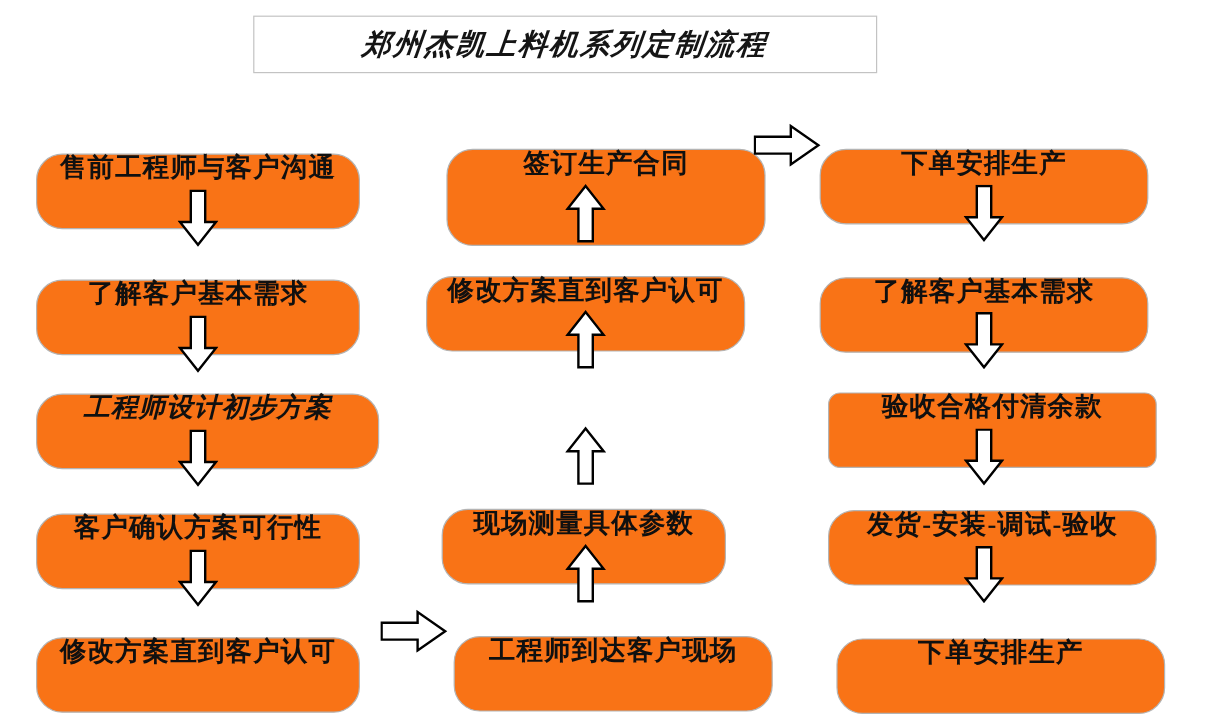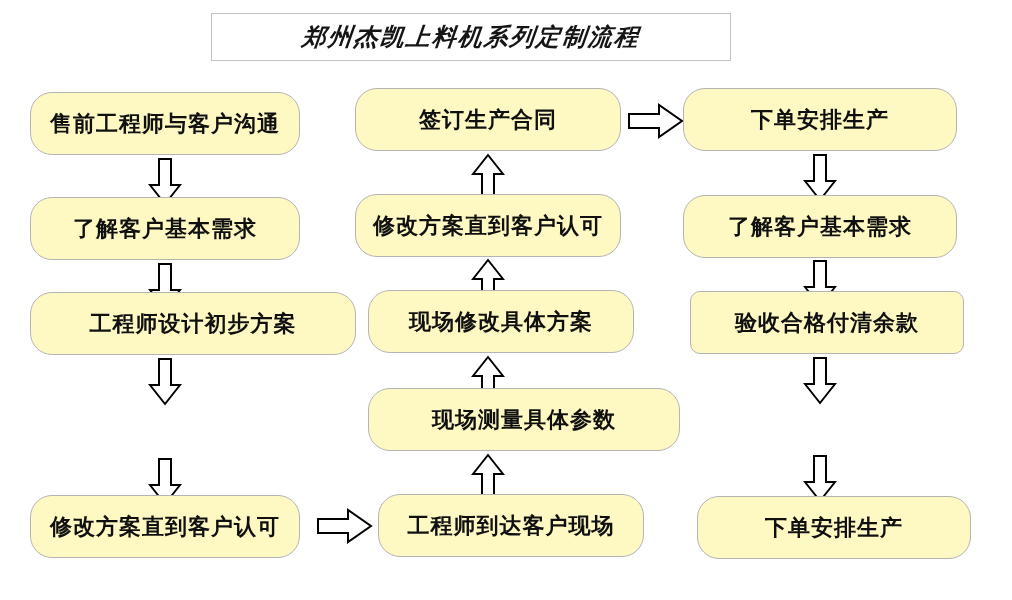--- a/index.html
+++ b/index.html
@@ -43,25 +43,25 @@
     color: #151515;
     white-space: nowrap;
     transform: skewX(-6deg);
   }
 
   
   .node {
     position: absolute;
     border: 1px solid #b4b4b4;
     border-radius: 22px;
-    background: #fef9c3;
+    background: #f97316;
     box-sizing: border-box;
     display: flex;
-    align-items: center;
     justify-content: center;
+    margin-top: 36px;
   }
   .node-label {
     font-family: "Liberation Serif", "DejaVu Serif", serif;
     font-size: 22px;
     font-weight: bold;
     color: #101010;
     letter-spacing: 1px;
     white-space: nowrap;
     line-height: 1;
   }
@@ -100,48 +100,51 @@
   <div class="node" style="left:30px; top:197px; width:270px; height:63px;">
     <span class="node-label">了解客户基本需求</span>
   </div>
 
   <div class="arrow" style="left:148px; top:263px;">
     <svg width="34" height="48" viewBox="0 0 34 48">
         <path d="M11 1 L23 1 L23 27 L32 27 L17 46 L2 27 L11 27 Z"></path>
       </svg>
   </div>
 
-  <div class="node" style="left:30px; top:292px; width:326px; height:63px;">
+  <div class="node" style="left:30px; top:292px; width:286px; height:63px;font-style:italic;">
     <span class="node-label">工程师设计初步方案</span>
   </div>
 
   <div class="arrow" style="left:148px; top:358px;">
     <svg width="34" height="48" viewBox="0 0 34 48">
         <path d="M11 1 L23 1 L23 27 L32 27 L17 46 L2 27 L11 27 Z"></path>
       </svg>
   </div>
 
+  <div class="node" style="left:30px; top:392px; width:270px; height:63px;">
+    <span class="node-label">客户确认方案可行性</span>
+  </div>
 
   <div class="arrow" style="left:148px; top:458px;">
     <svg width="34" height="48" viewBox="0 0 34 48">
         <path d="M11 1 L23 1 L23 27 L32 27 L17 46 L2 27 L11 27 Z"></path>
       </svg>
   </div>
 
   <div class="node" style="left:30px; top:495px; width:270px; height:63px;">
     <span class="node-label">修改方案直到客户认可</span>
   </div>
 
   <div class="arrow" style="left:317px; top:508px;">
     <svg width="56" height="36" viewBox="0 0 56 36">
         <path d="M1 11 L31 11 L31 2 L54 18 L31 34 L31 25 L1 25 Z"></path>
       </svg>
   </div>
 
-  <div class="node" style="left:355px; top:88px; width:266px; height:63px;">
+  <div class="node" style="left:372px; top:88px; width:266px; height:81px;">
     <span class="node-label">签订生产合同</span>
   </div>
 
   <div class="arrow" style="left:628px; top:103px;">
     <svg width="56" height="36" viewBox="0 0 56 36">
         <path d="M1 11 L31 11 L31 2 L54 18 L31 34 L31 25 L1 25 Z"></path>
       </svg>
   </div>
 
   <div class="arrow" style="left:471px; top:153px;">
@@ -153,31 +156,28 @@
   <div class="node" style="left:355px; top:194px; width:266px; height:63px;">
     <span class="node-label">修改方案直到客户认可</span>
   </div>
 
   <div class="arrow" style="left:471px; top:258px;">
     <svg width="34" height="50" viewBox="0 0 34 50">
         <path d="M17 2 L32 21 L23 21 L23 48 L11 48 L11 21 L2 21 Z"></path>
       </svg>
   </div>
 
-  <div class="node" style="left:368px; top:290px; width:266px; height:63px;">
-    <span class="node-label">现场修改具体方案</span>
-  </div>
 
   <div class="arrow" style="left:471px; top:355px;">
     <svg width="34" height="50" viewBox="0 0 34 50">
         <path d="M17 2 L32 21 L23 21 L23 48 L11 48 L11 21 L2 21 Z"></path>
       </svg>
   </div>
 
-  <div class="node" style="left:368px; top:388px; width:312px; height:63px;">
+  <div class="node" style="left:368px; top:388px; width:237px; height:63px;">
     <span class="node-label">现场测量具体参数</span>
   </div>
 
   <div class="arrow" style="left:471px; top:453px;">
     <svg width="34" height="50" viewBox="0 0 34 50">
         <path d="M17 2 L32 21 L23 21 L23 48 L11 48 L11 21 L2 21 Z"></path>
       </svg>
   </div>
 
   <div class="node" style="left:683px; top:88px; width:274px; height:63px;">
@@ -207,20 +207,23 @@
   <div class="node" style="left:690px; top:291px; width:274px; height:63px;border-radius:10px;">
     <span class="node-label">验收合格付清余款</span>
   </div>
 
   <div class="arrow" style="left:803px; top:357px;">
     <svg width="34" height="48" viewBox="0 0 34 48">
         <path d="M11 1 L23 1 L23 27 L32 27 L17 46 L2 27 L11 27 Z"></path>
       </svg>
   </div>
 
+  <div class="node" style="left:690px; top:389px; width:274px; height:63px;">
+    <span class="node-label">发货-安装-调试-验收</span>
+  </div>
 
   <div class="arrow" style="left:803px; top:455px;">
     <svg width="34" height="48" viewBox="0 0 34 48">
         <path d="M11 1 L23 1 L23 27 L32 27 L17 46 L2 27 L11 27 Z"></path>
       </svg>
   </div>
 
   <div class="node" style="left:697px; top:496px; width:274px; height:63px;">
     <span class="node-label">下单安排生产</span>
   </div>

